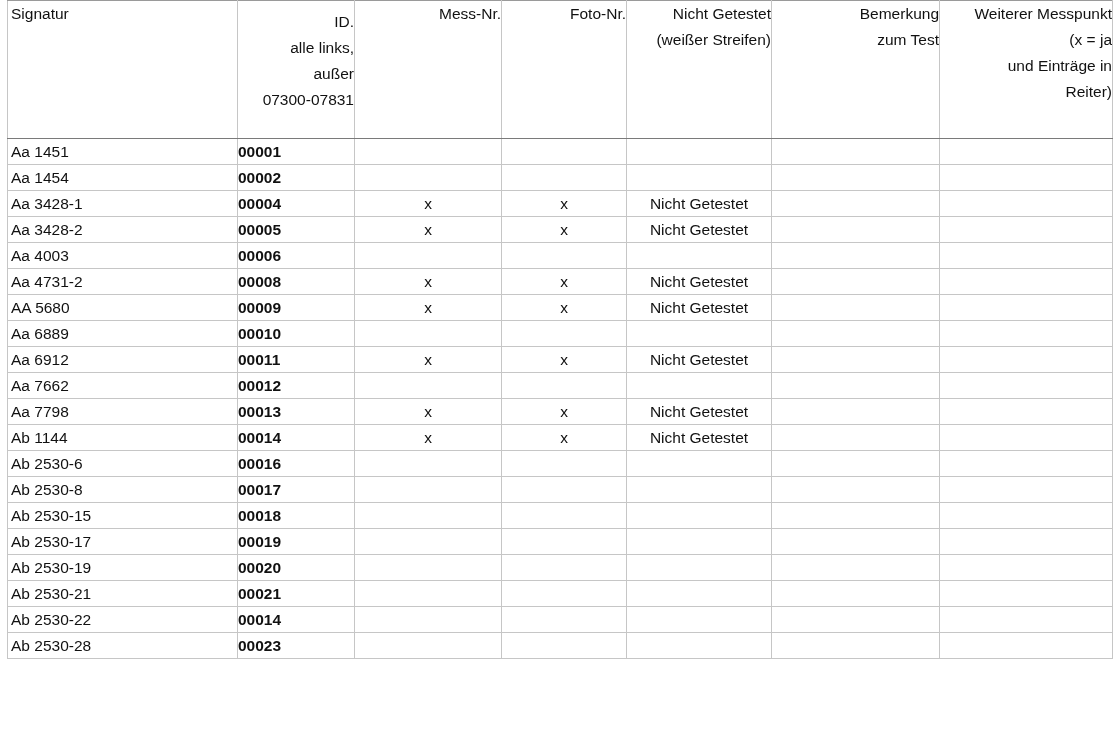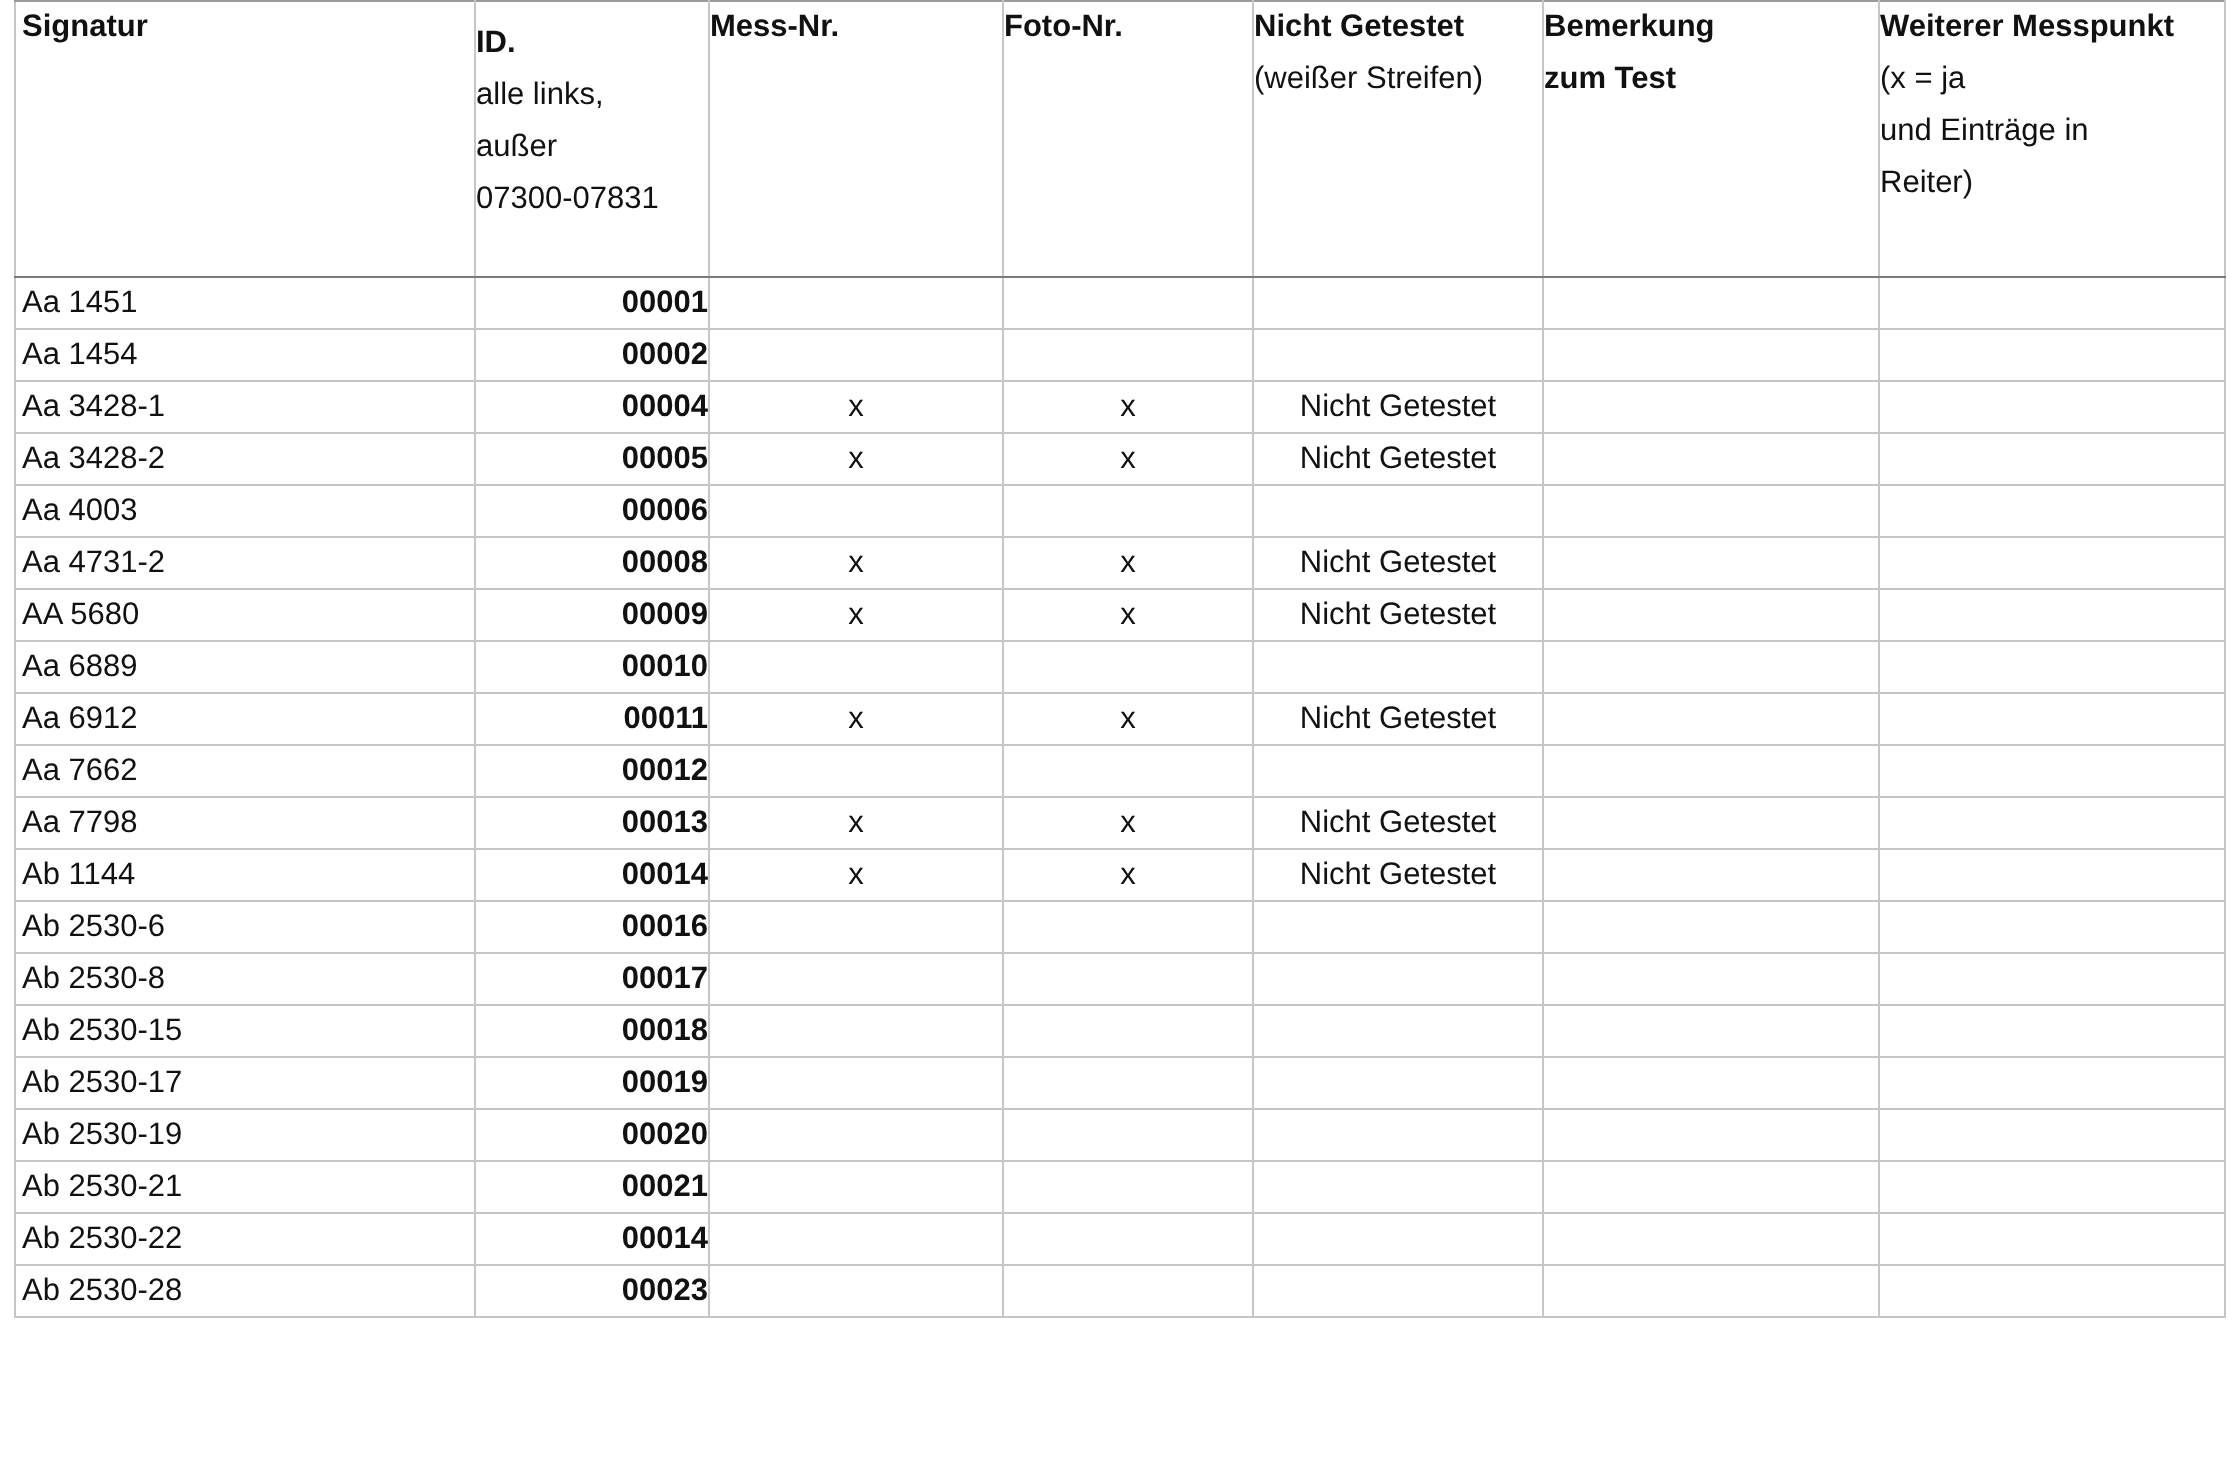--- a/index.html
+++ b/index.html
@@ -2,26 +2,26 @@
 <html><head>
 <meta charset="utf-8">
 <style>
   html, body { margin: 0; padding: 0; background: #ffffff; }
   body { width: 1119px; height: 734px; overflow: hidden; position: relative;
          font-family: "Liberation Sans", "DejaVu Sans", sans-serif; color: #111; }
   .sheet { position: absolute; left: 7px; top: 0; border-collapse: collapse; table-layout: fixed; }
   .sheet td, .sheet th { border-right: 1px solid #c6c6c6; border-bottom: 1px solid #c6c6c6; padding: 0; overflow: hidden; white-space: nowrap; }
   .sheet tr td:first-child, .sheet tr th:first-child { border-left: 1px solid #c6c6c6; }
   .sheet thead th { height: 129px; vertical-align: top; font-weight: normal; font-size: 15.5px; line-height: 26px; border-bottom: 1px solid #7a7a7a; border-top: 1px solid #9a9a9a; }
-  .sheet thead th .b { font-weight: bold; }
+  .sheet thead th .b { font-weight: normal; }
   .hdr-left { text-align: left; padding-left: 3px !important; }
-  .hdr-center { text-align: left; }
+  .hdr-center { text-align: right; }
   .sheet tbody td { height: 25px; font-size: 15.5px; line-height: 25px; }
   .c-sig { text-align: left; padding-left: 3px !important; margin-left: 28px; }
-  .c-id { text-align: right; font-weight: bold; }
+  .c-id { text-align: left; font-weight: bold; }
   .c-mid { text-align: center; }
   .pad-top-8 { padding-top: 8px !important; }
 </style>
 </head>
 <body>
 
 <table class="sheet">
   <colgroup>
     <col style="width:230px">
     <col style="width:117px">

